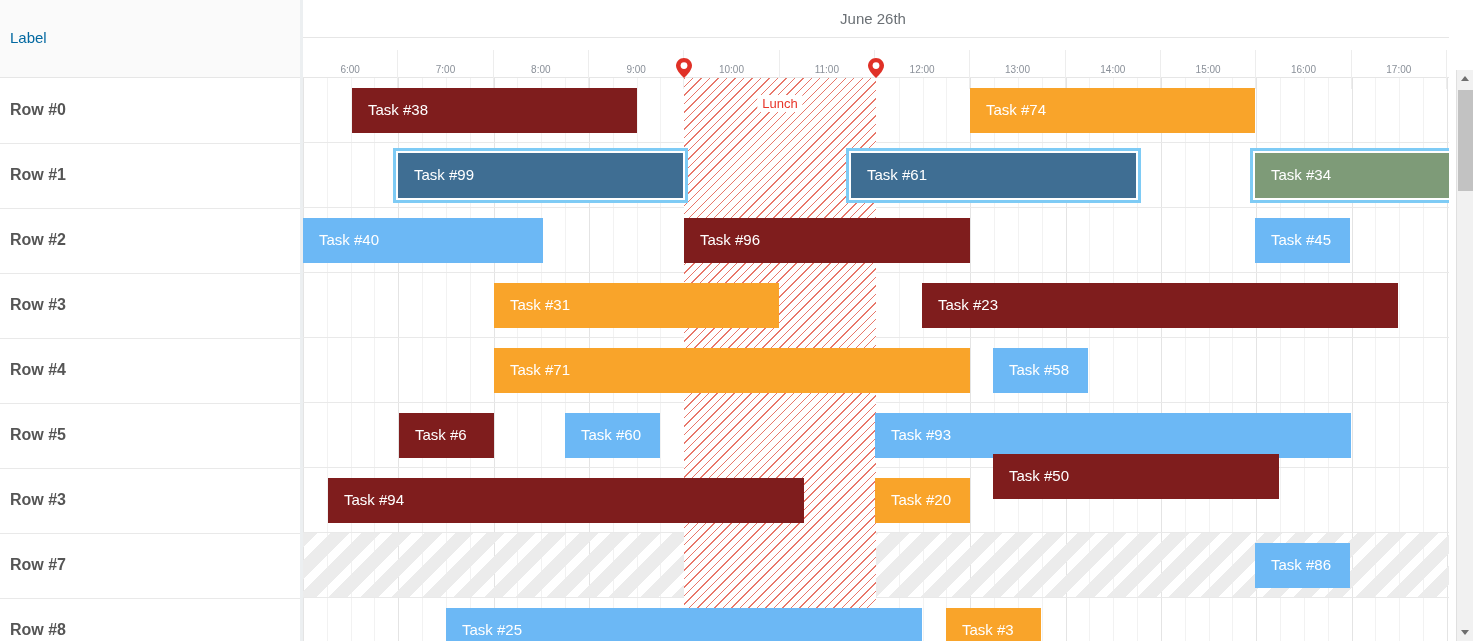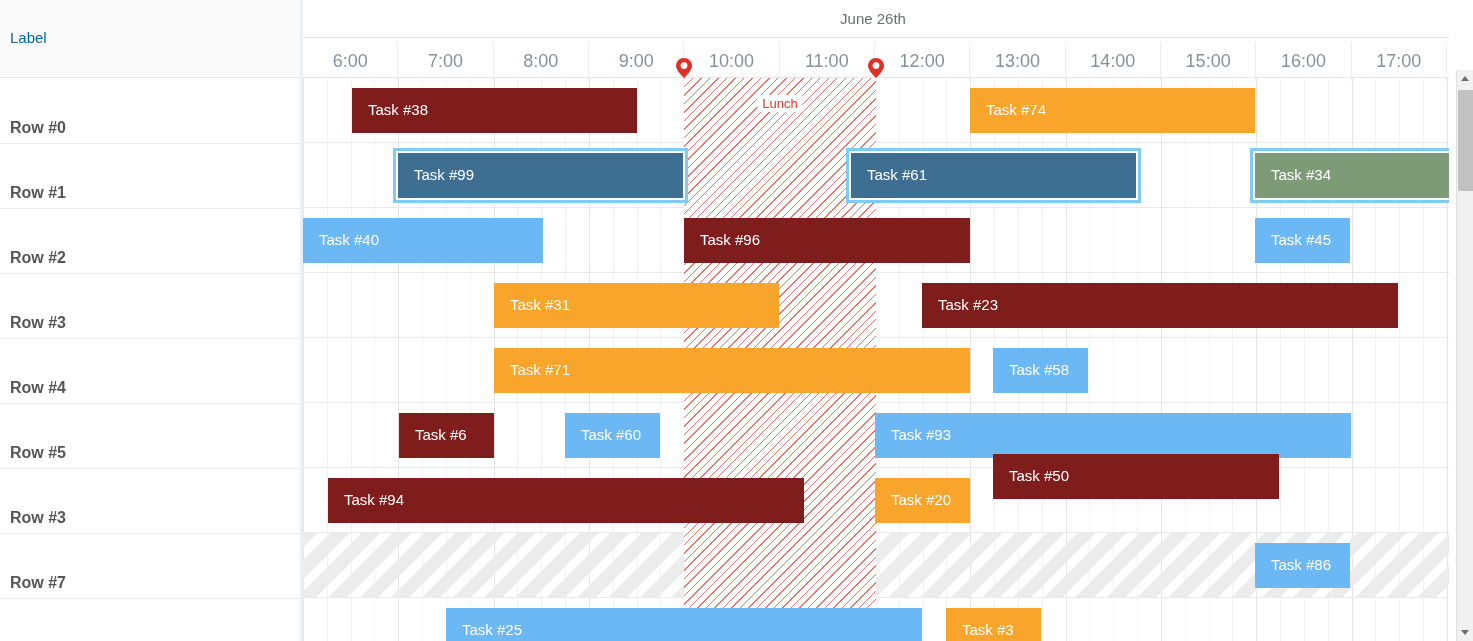--- a/index.html
+++ b/index.html
@@ -15,38 +15,38 @@
   #label-col{position:absolute;left:0;top:0;width:300px;height:641px;background:#fff;z-index:30;}
   #label-head{
     position:absolute;left:0;top:0;width:300px;height:78px;
     background:#fafafa;border-bottom:1px solid #e6e6e6;box-sizing:border-box;
   }
   #label-head .cap{position:absolute;left:10px;top:29px;font-size:15px;color:#0369a1;}
   .lbl-row{
     position:absolute;left:0;width:300px;height:65px;
     border-bottom:1px solid #e9e9e9;box-sizing:border-box;background:#fff;
   }
-  .lbl-row .txt{position:absolute;left:10px;top:40px;font-size:16px;font-weight:bold;color:#555;}
+  .lbl-row .txt{position:absolute;left:10px;top:22px;font-size:16px;font-weight:bold;color:#555;}
   #col-split{position:absolute;left:300px;top:0;width:3px;height:641px;background:#eceff1;z-index:31;}
 
   
   #time-area{position:absolute;left:303px;top:0;right:0;height:641px;overflow:hidden;}
   #tl-top{
     position:absolute;left:0;top:0;width:1146px;height:38px;
     border-bottom:1px solid #e6e6e6;box-sizing:border-box;background:#fff;
   }
   #tl-top .day{
     position:absolute;left:0;top:0;width:1140px;height:37px;line-height:37px;
     text-align:center;font-size:15px;color:#6b7075;
   }
   #tl-hours{position:absolute;left:0;top:38px;width:1146px;height:40px;background:#fff;
             border-bottom:1px solid #e6e6e6;box-sizing:border-box;}
   .hr-cell{
-    position:absolute;top:4px;height:39px;line-height:39px;text-align:center;
-    font-size:18px;color:#8a9099;border-right:1px solid #ededed;box-sizing:border-box;
+    position:absolute;top:12px;height:39px;line-height:39px;text-align:center;
+    font-size:10px;color:#8a9099;border-right:1px solid #ededed;box-sizing:border-box;
   }
   #tl-body{position:absolute;left:0;top:78px;width:1146px;height:563px;overflow:hidden;}
 
   
   .vgrid-min{position:absolute;top:0;width:1px;height:563px;background:#f2f2f2;}
   .vgrid-hr{position:absolute;top:0;width:1px;height:563px;background:#e4e4e4;}
   .row-band{position:absolute;left:0;width:1146px;height:65px;border-bottom:1px solid #e9e9e9;
             box-sizing:border-box;}
   .row-band.blocked{
     background-image:repeating-linear-gradient(-45deg,

